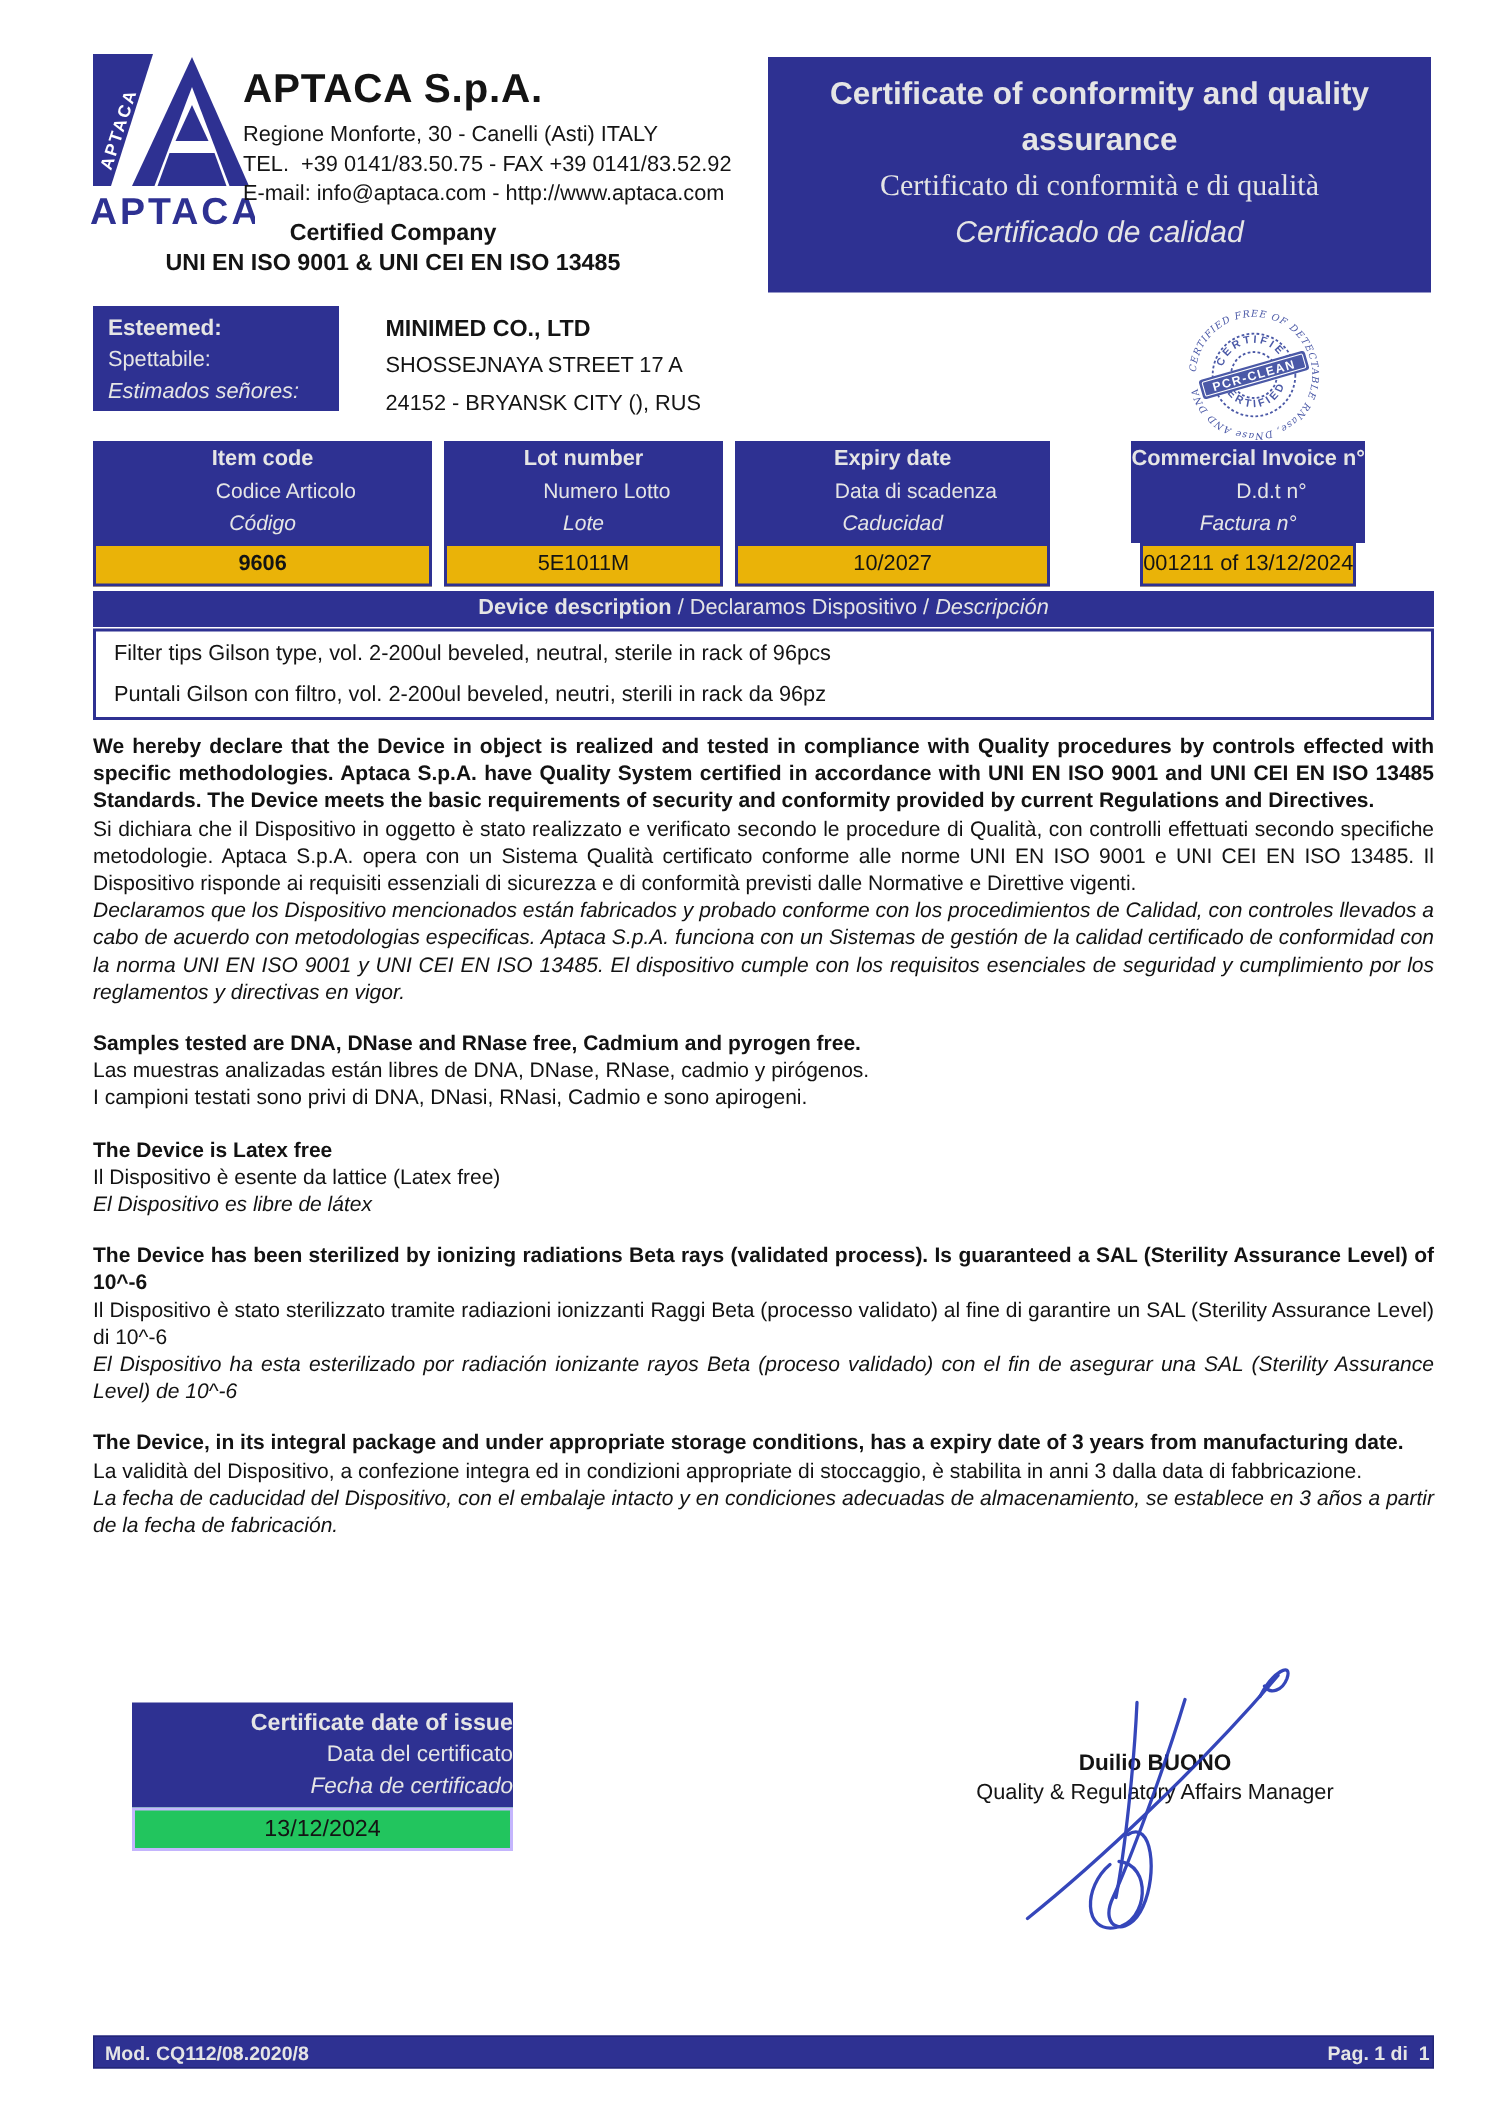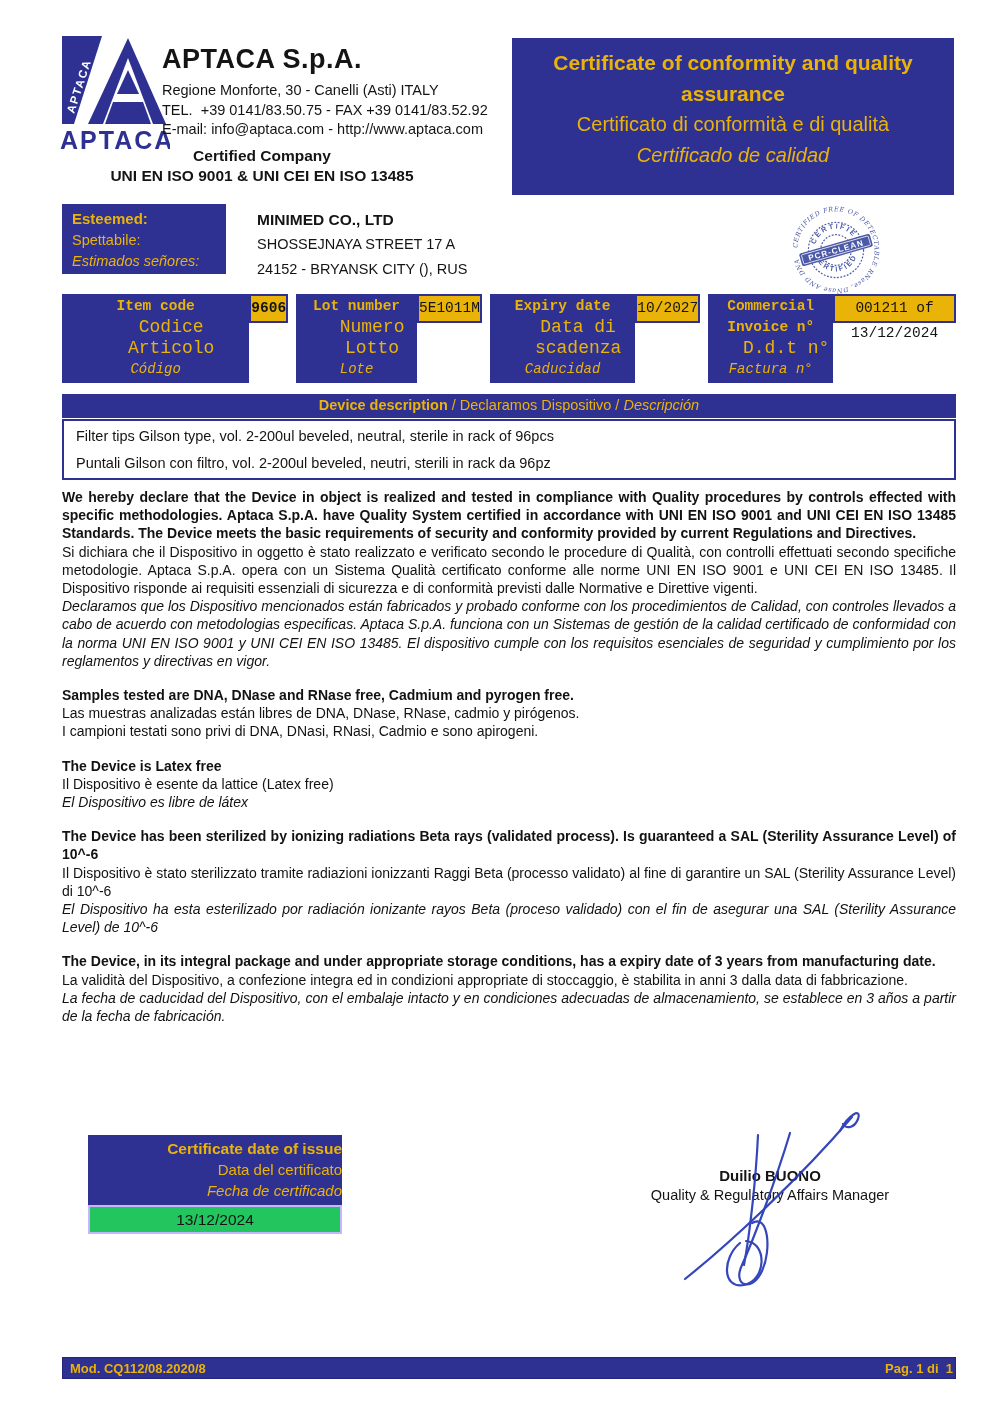--- a/index.html
+++ b/index.html
@@ -1,54 +1,54 @@
 <!DOCTYPE html>
 <html><head>
 <meta charset="utf-8">
 <style>
   * { margin:0; padding:0; box-sizing:border-box; }
   html,body { background:#ffffff; }
   .page {
     position:relative; width:1000px; height:1413px; background:#fff;
     font-family:"Liberation Sans", sans-serif; color:#141414; overflow:hidden;
   }
-  .navy-bg { background:#2e3192; color:#eab308; }
+  .navy-bg { background:#2e3192; color:#e5e5e5; }
 
   
   .logo-svg { position:absolute; left:60px; top:36px; width:110px; height:120px; }
   .company-block { position:absolute; left:162px; top:44px; width:360px; }
   .company-name { font-size:27px; font-weight:bold; letter-spacing:.5px; margin-bottom:6px; }
   .company-line { font-size:14.5px; line-height:19.5px; white-space:pre; }
   .certified-block { position:absolute; left:62px; top:146px; width:400px; text-align:center; }
   .certified-line { font-size:15.5px; font-weight:bold; line-height:20px; }
 
   
   .title-box { position:absolute; left:512px; top:38px; width:442px; height:157px;
     text-align:center; padding-top:9px; }
   .title-en { font-size:21px; font-weight:bold; line-height:31px; }
-  .title-it { font-size:20px; line-height:31px; }
+  .title-it { font-size:20px; line-height:31px;font-family:Liberation Serif, serif; }
   .title-es { font-size:20px; font-style:italic; line-height:31px; }
 
   
   .esteem-box { position:absolute; left:62px; top:204px; width:164px; height:70px; padding:4px 10px; }
   .esteem-box div { font-size:14.5px; line-height:21.5px; }
   .esteem-en { font-weight:bold; font-size:15px !important; }
   .esteem-es { font-style:italic; }
   .recipient-block { position:absolute; left:257px; top:207px; width:420px; }
   .recipient-name { font-size:15.5px; font-weight:bold; line-height:25px; }
   .recipient-line { font-size:14.5px; line-height:25px; }
   .stamp-svg { position:absolute; left:786px; top:203px; width:100px; height:94px; }
 
   
   .info-table { position:absolute; left:62px; top:294px; width:894px; display:flex; gap:8px; }
-  .info-col { display:flex; flex-direction:row;font-family:Liberation Mono, monospace; }
-  .col-0 { width:230px; } .col-1 { width:189px; } .col-2 { width:214px; } .col-3 { width:252px; }
+  .info-col { display:flex; flex-direction:column; }
+  .col-0 { width:230px; } .col-1 { width:189px; } .col-2 { width:214px; } .col-3 { width:252px;align-items:center; }
   .info-head { text-align:center; padding:2px 0 3px 0; }
   .info-head .h-en { font-size:14.5px; font-weight:bold; line-height:21px; }
-  .info-head .h-it { font-size:18px; line-height:21px;padding-left:31px; }
+  .info-head .h-it { font-size:14px; line-height:21px;padding-left:31px; }
   .info-head .h-es { font-size:14px; font-style:italic; line-height:21px; }
   .info-val { border:2px solid #2e3192; background:#eab308; text-align:center;
     font-size:14.5px; height:29px; line-height:25px; }
   .val-bold { font-weight:bold; }
 
   
   .device-bar { position:absolute; left:62px; top:394px; width:894px; height:24px;
     text-align:center; font-size:14.5px; line-height:23px; white-space:pre; }
   .device-bar .b { font-weight:bold; }
   .device-bar .i { font-style:italic; }

